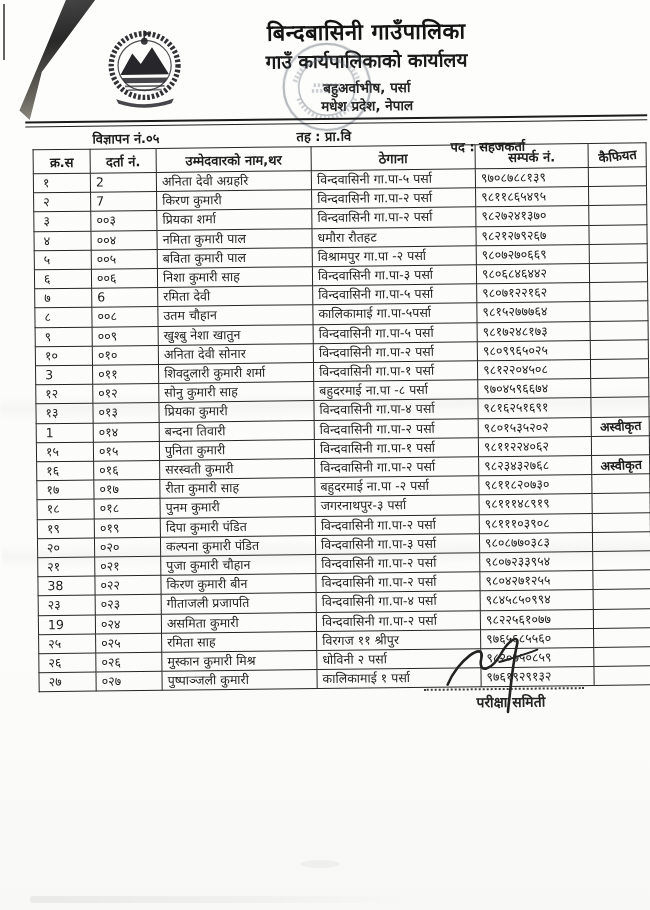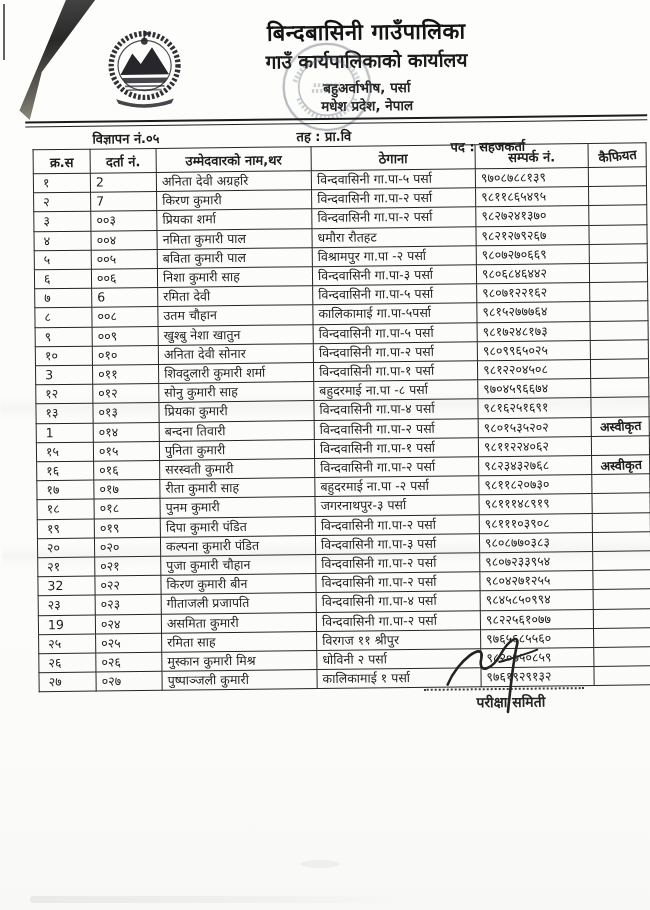--- a/index.html
+++ b/index.html
@@ -329,21 +329,21 @@
           </tr>
           <tr>
             <td>२१</td>
             <td>०२१</td>
             <td>पुजा कुमारी चौहान</td>
             <td>विन्दवासिनी गा.पा-२ पर्सा</td>
             <td>९८०७२३३९५४</td>
             <td></td>
           </tr>
           <tr>
-            <td>32</td>
+            <td>38</td>
             <td>०२२</td>
             <td>किरण कुमारी बीन</td>
             <td>विन्दवासिनी गा.पा-२ पर्सा</td>
             <td>९८०४२७१२५५</td>
             <td></td>
           </tr>
           <tr>
             <td>२३</td>
             <td>०२३</td>
             <td>गीताजली प्रजापति</td>

